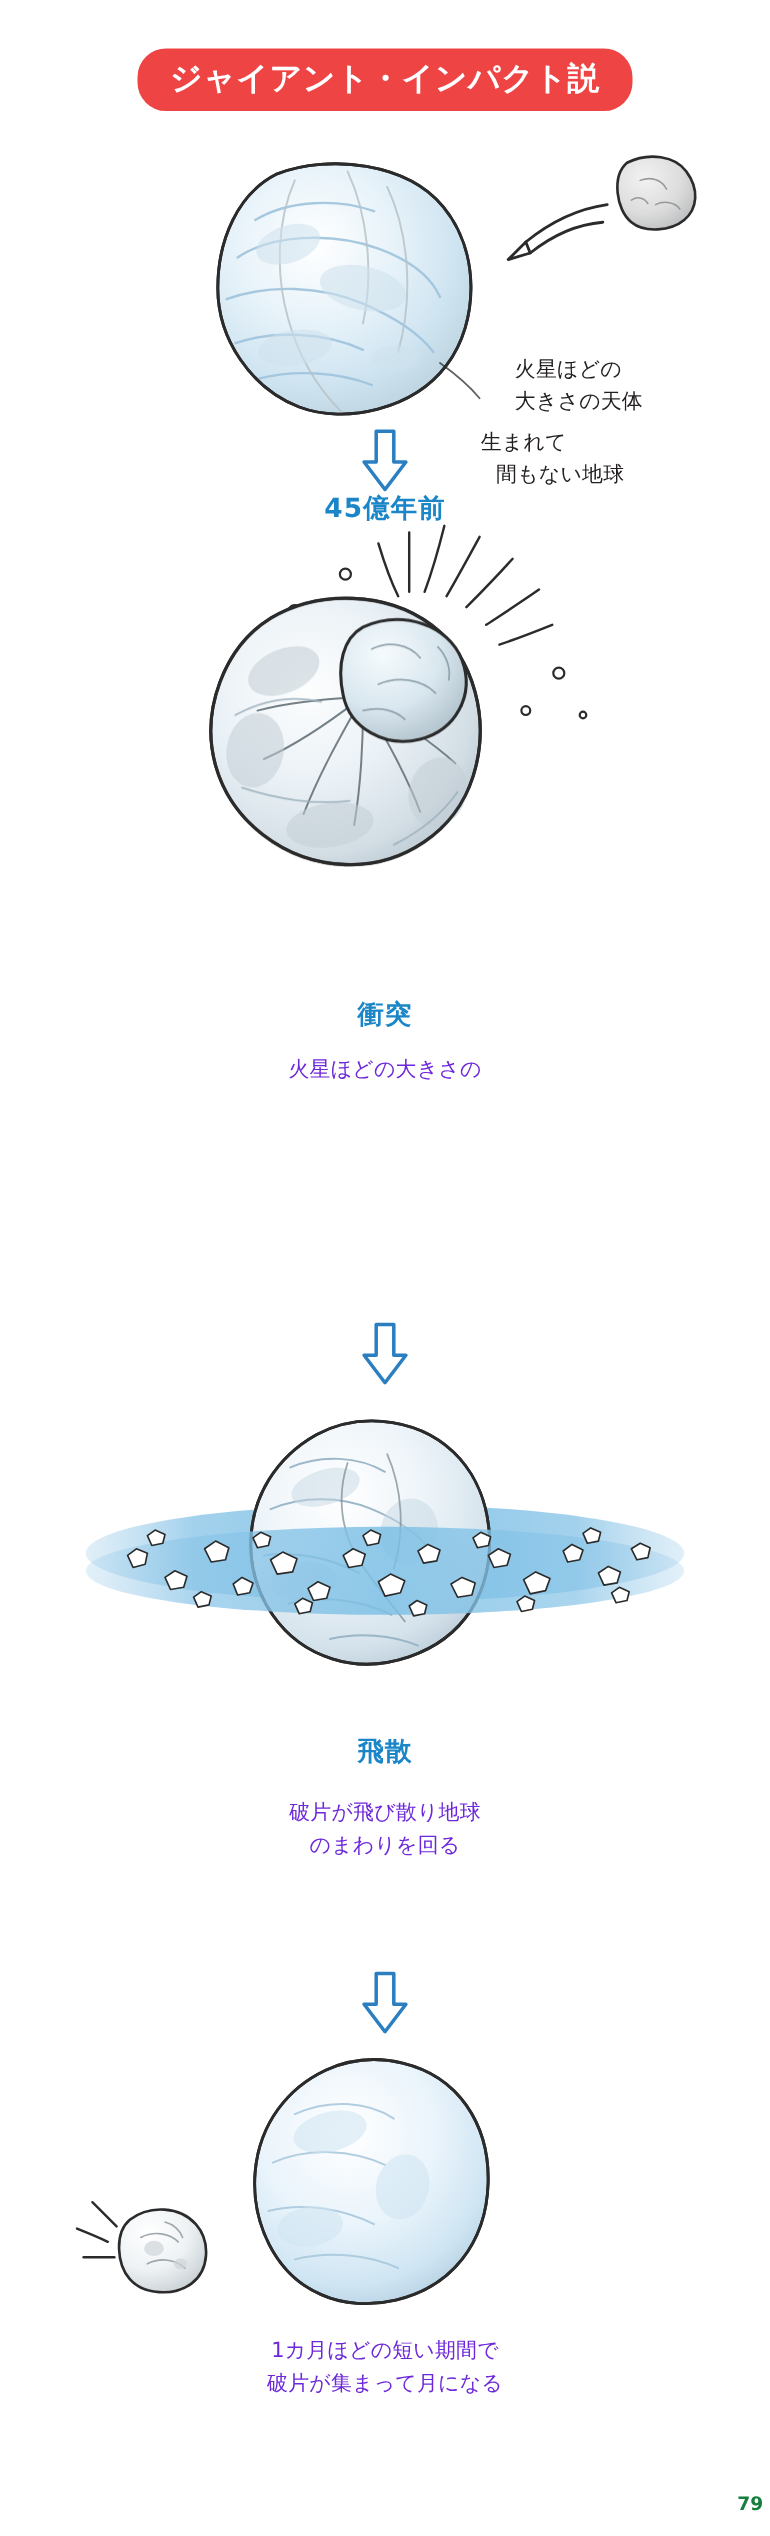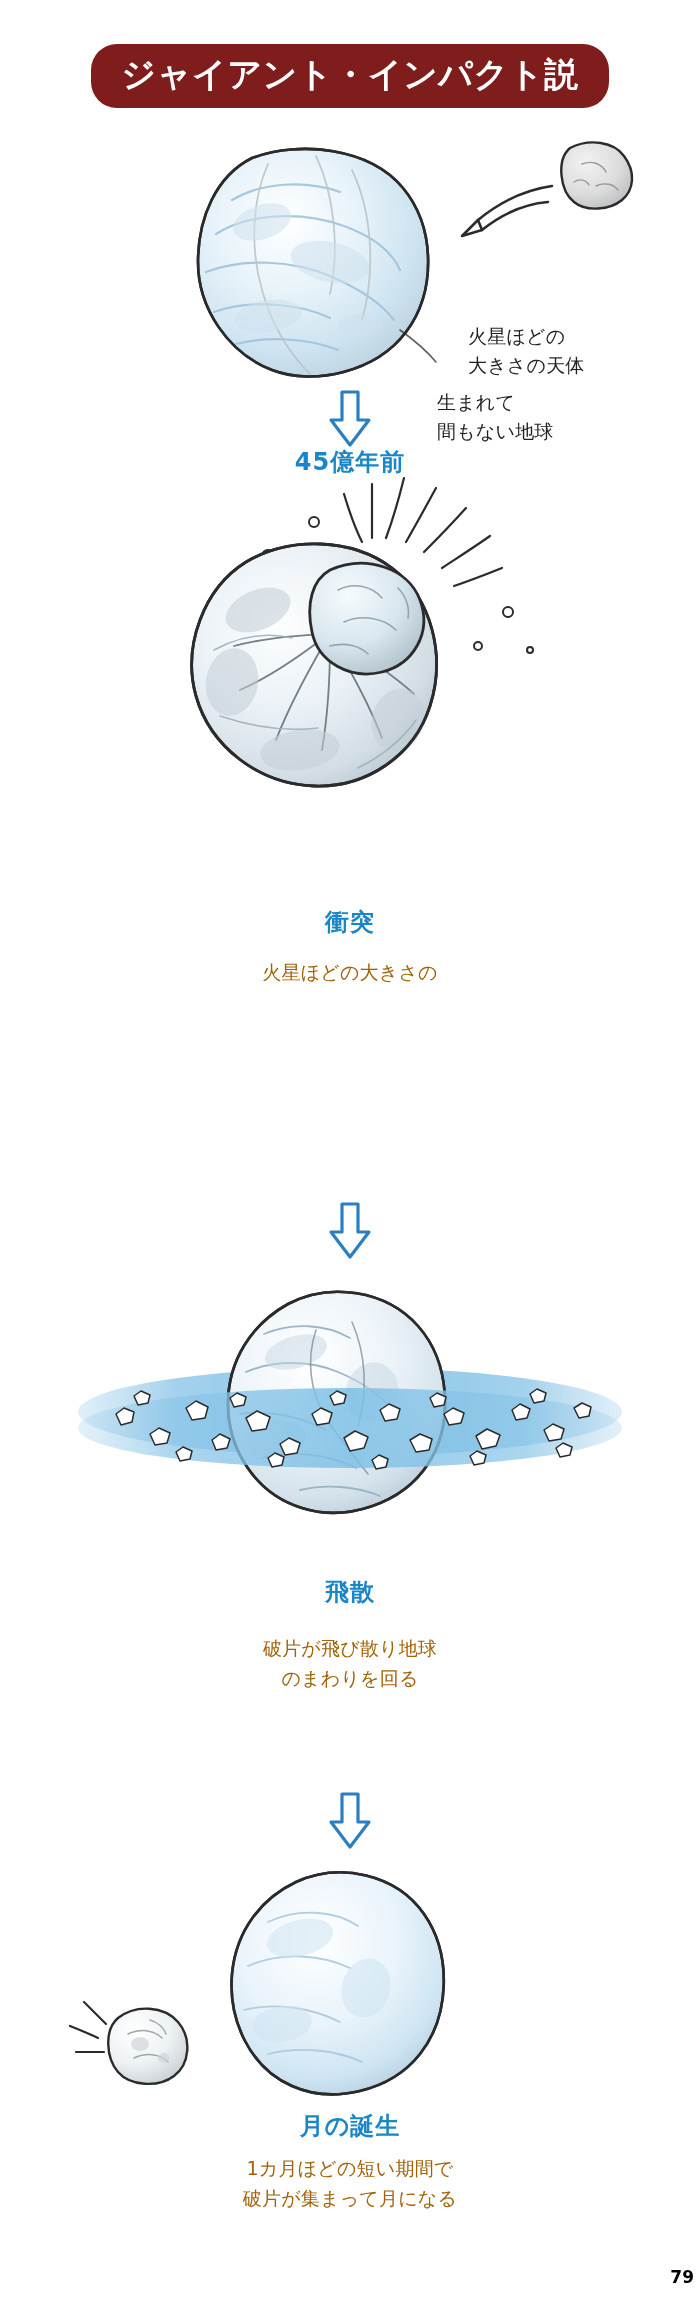--- a/index.html
+++ b/index.html
@@ -7,25 +7,25 @@
   body {
     width:700px; height:2305px;
     font-family:"DejaVu Sans","Liberation Sans",sans-serif;
     position:relative; overflow:hidden;
     color:#231f20;
   }
 
   
   .title-wrap { position:absolute; left:0; top:44px; width:700px; display:flex; justify-content:center; }
   .title-banner{
-    background:#7f1d1d;
+    background:#ef4444;
     color:#ffffff;
     border-radius:26px;
     padding:9px 30px 12px 30px;
-    font-size:34px;
+    font-size:29px;
     font-weight:bold;
     letter-spacing:0.5px;
     line-height:1.25;
     white-space:nowrap;
   }
 
   
   .stage { position:absolute; left:0; width:700px; }
   .art { position:relative; width:700px; }
   .art svg { display:block; margin:0 auto; }
@@ -35,21 +35,21 @@
     color:#1a86c8;
     font-weight:bold;
     font-size:24px;
     letter-spacing:1px;
     line-height:1.2;
   }
   .stage-desc{
     text-align:center;
     font-size:19px;
     line-height:1.58;
-    color:#a16207;
+    color:#6d28d9;
     letter-spacing:0.2px;
   }
   .stage-desc .ln { display:block; }
 
   
   .callout{
     position:absolute;
     font-size:19px;
     line-height:1.5;
     color:#231f20;
@@ -57,21 +57,21 @@
   }
   .callout .ln{ display:block; }
 
   
   .arrow-row{ position:absolute; left:0; width:700px; display:flex; justify-content:center; }
 
   
   .page-num{
     position:absolute;
     right:6px; bottom:18px;
-    color:#000000;
+    color:#15803d;
     font-size:17px;
     font-weight:bold;
   }
 </style>
 </head>
 <body>
 
 <div class="title-wrap">
   <div class="title-banner">ジャイアント・インパクト説</div>
 </div>
@@ -143,21 +143,21 @@
     </svg>
   </div>
 
   <div class="callout" style="left:468px; top:192px;">
     <span class="ln">火星ほどの</span>
     <span class="ln">大きさの天体</span>
   </div>
 
   <div class="callout" style="left:437px; top:258px;">
     <span class="ln">生まれて</span>
-    <span class="ln" style="">間もない地球</span>
+    <span class="ln" style="margin-left:14px;">間もない地球</span>
   </div>
 
   <div class="stage-heading" style="margin-top:-12px;">45億年前</div>
 </div>
 
 <div class="arrow-row" style="top:388px;">
   <svg width="52" height="62" viewBox="0 0 52 62">
     <path d="M18 4 L34 4 L34 32 L45 32 L26 57 L7 32 L18 32 Z" fill="#ffffff" stroke="#2b7fc0" stroke-width="3.2" stroke-linejoin="round"></path>
   </svg>
 </div>
@@ -397,20 +397,19 @@
       </g>
 
       <g stroke="#2b2b2b" stroke-width="2.2" stroke-linecap="round" fill="none">
         <path d="M84 142 C92 150 100 158 106 164"></path>
         <path d="M70 166 C80 170 90 174 98 178"></path>
         <path d="M76 192 C86 192 96 192 104 192"></path>
       </g>
     </svg>
   </div>
 
-  <div class="stage-heading" style="margin-top:2px;">月の誕生</div>
   <div class="stage-desc" style="margin-top:12px;">
     <span class="ln">1カ月ほどの短い期間で</span>
     <span class="ln">破片が集まって月になる</span>
   </div>
 </div>
 
 <div class="page-num">79</div>
 
 </body></html>

